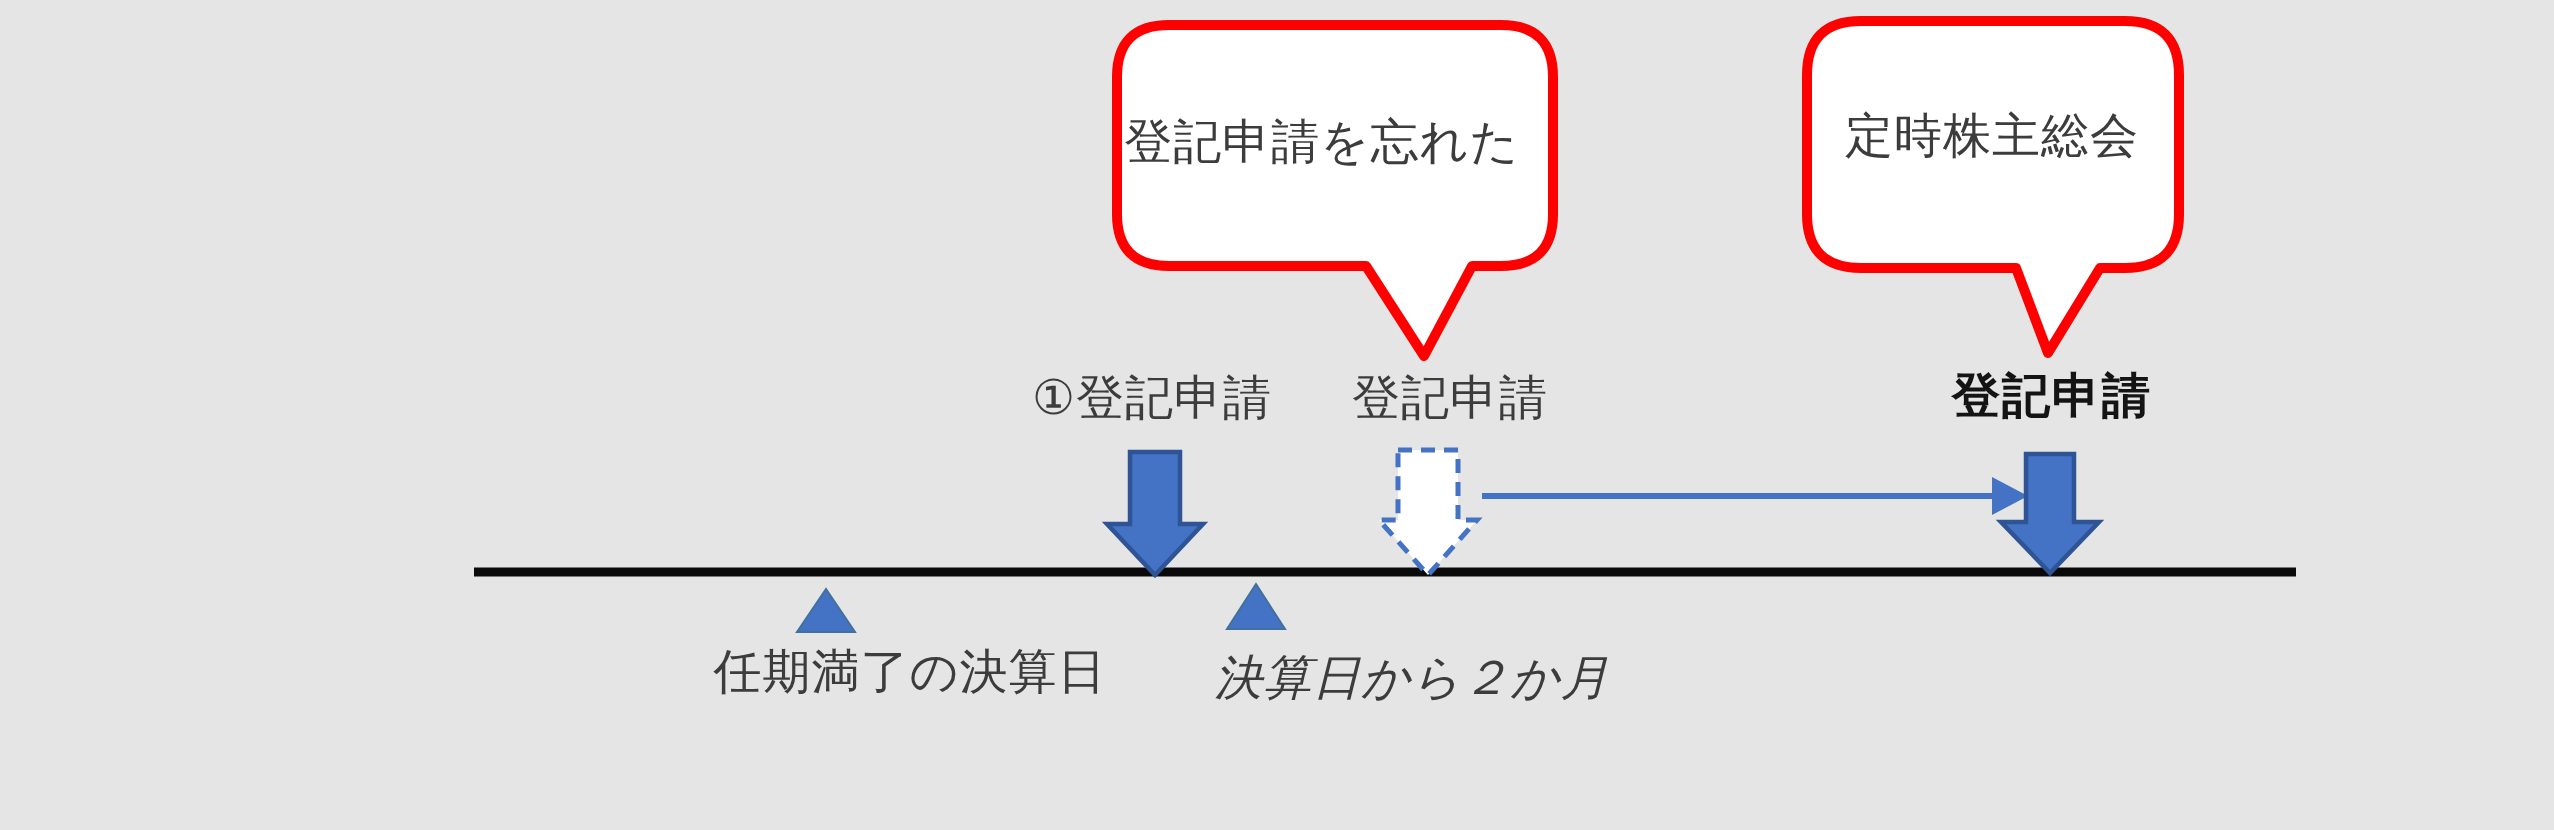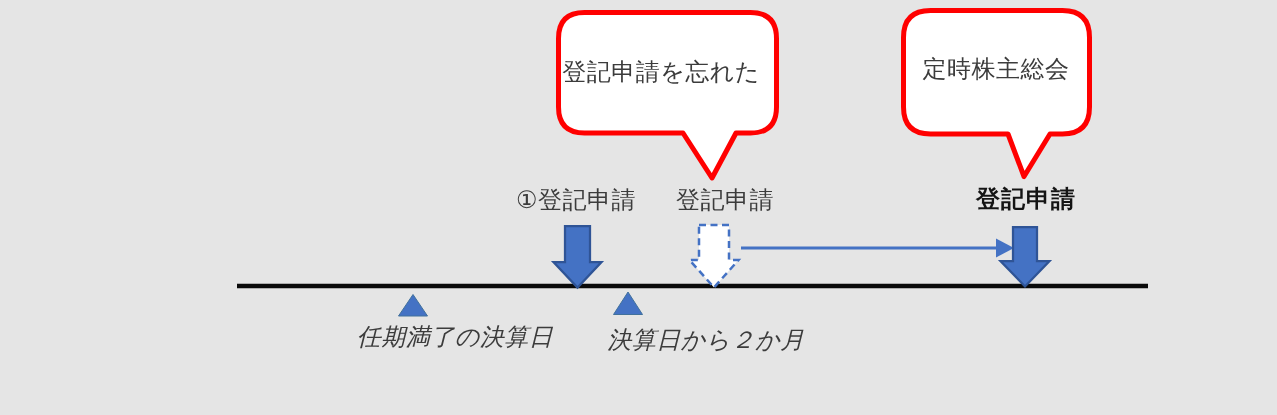--- a/index.html
+++ b/index.html
@@ -69,17 +69,17 @@
   <div class="lbl" style="left:661px; top:72px;">登記申請を忘れた</div>
 
   <div class="lbl" style="left:996px; top:69px;">定時株主総会</div>
 
   <div class="lbl" style="left:576px; top:200px;">①登記申請</div>
 
   <div class="lbl" style="left:725px; top:200px;">登記申請</div>
 
   <div class="lbl bold" style="left:1026px; top:199px;">登記申請</div>
 
-  <div class="lbl" style="left:455px; top:337px;font-style:italic;">任期満了の決算日</div>
+  <div class="lbl" style="left:455px; top:337px;">任期満了の決算日</div>
 
   <div class="lbl" style="left:706px; top:340px;font-style:italic;">決算日から２か月</div>
 
 </div>
 
 </body></html>

